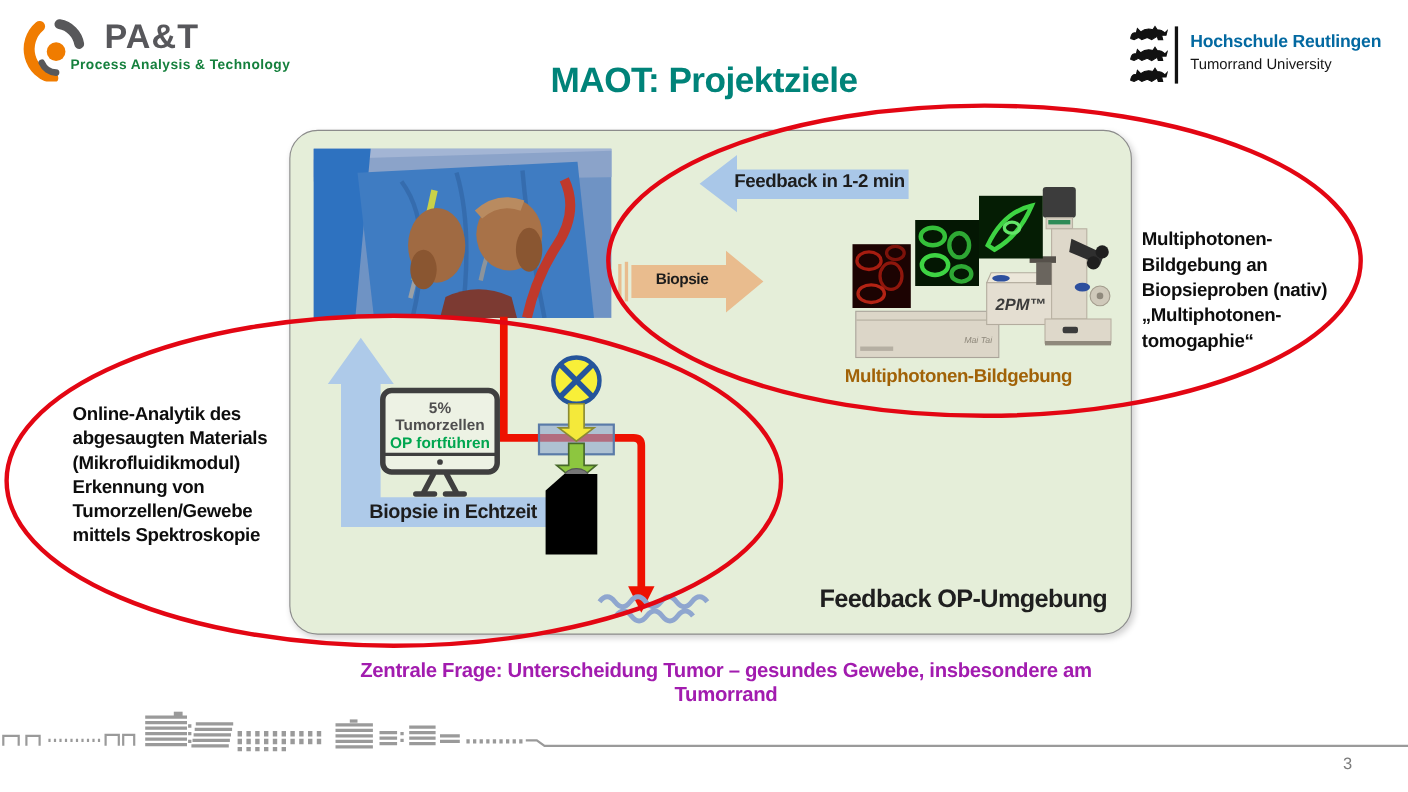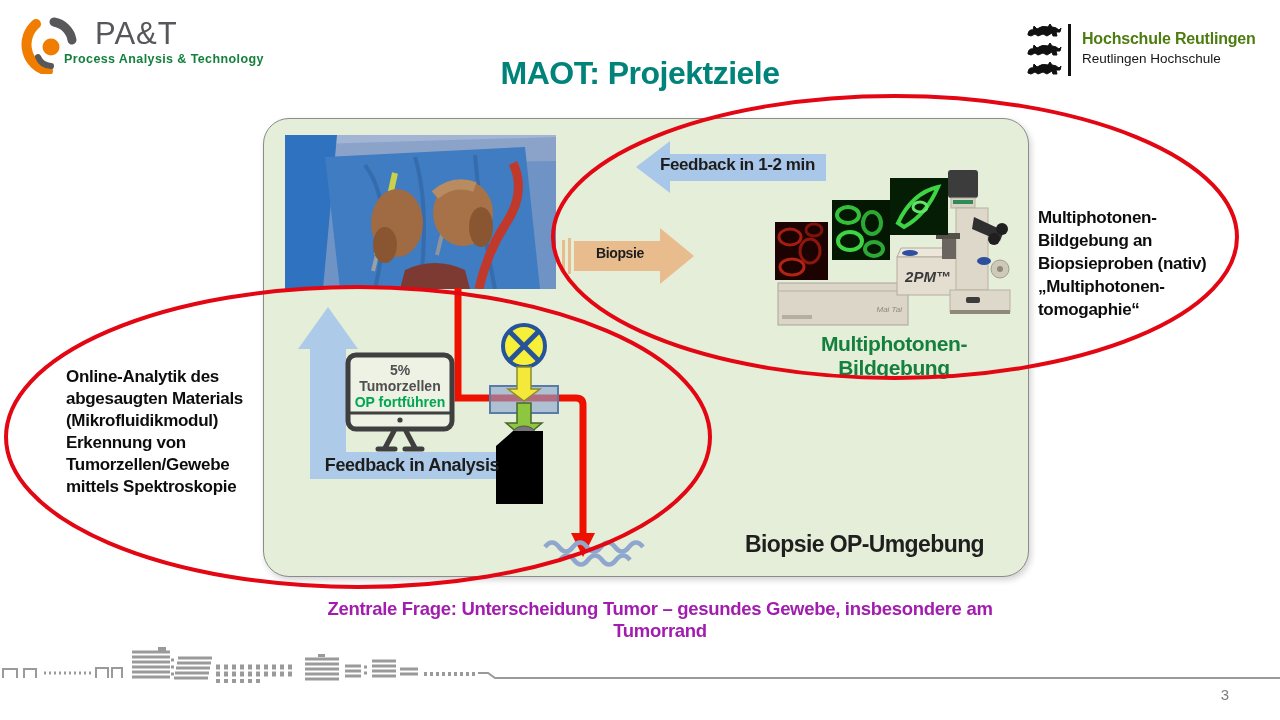--- a/index.html
+++ b/index.html
@@ -3,37 +3,37 @@
 <meta charset="utf-8">
 <style>
   html,body{margin:0;padding:0;}
   body{
     width:1280px;height:720px;position:relative;background:#ffffff;
     font-family:"Liberation Sans","DejaVu Sans",sans-serif;overflow:hidden;
   }
   .abs{position:absolute;}
 
   
-  #pat-name{left:95px;top:16px;font-size:31px;font-weight:normal;color:#57575b;letter-spacing:1px;}
+  #pat-name{left:95px;top:16px;font-size:31px;font-weight:bold;color:#57575b;letter-spacing:1px;}
   #pat-sub{left:64px;top:52px;font-size:12.5px;font-weight:bold;color:#15803d;letter-spacing:.4px;}
   #slide-title{left:0;top:55px;width:1280px;text-align:center;font-size:32px;font-weight:bold;color:#008379;letter-spacing:-0.5px;}
-  #uni-line1{left:1082px;top:30px;font-size:16px;font-weight:bold;color:#4d7c0f;letter-spacing:-0.2px;}
+  #uni-line1{left:1082px;top:30px;font-size:16px;font-weight:bold;color:#0369a1;letter-spacing:-0.2px;}
   #uni-line2{left:1082px;top:51px;font-size:13.5px;color:#161616;}
   #uni-bar{left:1068px;top:24px;width:3px;height:52px;background:#111;}
 
   
   #panel{left:263px;top:118px;width:764px;height:457px;background:#e5eed9;
     border:1.5px solid #8b8b8b;border-radius:26px;box-shadow:2px 3px 6px rgba(0,0,0,.18);}
 
   
   .arrow-label{font-weight:bold;color:#1d1d1d;letter-spacing:-0.4px;}
-  #lbl-feedback-fast{left:660px;top:155px;width:170px;font-size:17px;}
+  #lbl-feedback-fast{left:660px;top:155px;width:170px;text-align:center;font-size:17px;}
   #lbl-biopsie{left:578px;top:245px;width:84px;text-align:center;font-size:14px;}
   #lbl-feedback-rt{left:322px;top:455px;width:180px;text-align:center;font-size:18px;}
-  #lbl-multiphoton{left:768px;top:332px;width:252px;text-align:center;font-size:21px;font-weight:bold;color:#15803d;letter-spacing:-0.4px;}
+  #lbl-multiphoton{left:768px;top:332px;width:252px;font-size:17px;font-weight:bold;color:#a16207;letter-spacing:-0.4px;}
   #lbl-sterile{left:745px;top:531px;width:276px;font-size:23px;font-weight:bold;color:#1f1f1f;letter-spacing:-0.6px;}
 
   
   .note{font-weight:bold;color:#0d0d0d;white-space:pre-line;letter-spacing:-0.3px;}
   #note-left{left:66px;top:366px;width:210px;font-size:17px;line-height:22px;}
   #note-right{left:1038px;top:194px;width:230px;font-size:17px;line-height:23px;margin-top:12px;}
   #central-question{left:295px;top:598px;width:730px;text-align:center;
     font-size:18.5px;font-weight:bold;color:#a21caf;letter-spacing:-0.3px;}
 
   #page-number{left:1210px;top:686px;width:30px;text-align:center;font-size:15px;color:#7c7c7c;}
@@ -56,21 +56,21 @@
 
 <svg class="abs" style="left:1026px;top:22px" width="38" height="56" viewBox="0 0 38 56">
   <g id="lion" fill="#111" stroke="#111" stroke-width="1">
     <path d="M2,12 Q3,7 7,8 L8,4 L11,7 Q16,3 22,5 L24,2 L26,5 Q30,5 33,8 L35,6 L34,10 L30,10 L31,14 L27,14 L26,11 L21,14 L17,12 L12,14 L9,12 L5,14 L2,13 Z"></path>
   </g>
   <use href="#lion" y="19"></use>
   <use href="#lion" y="38"></use>
 </svg>
 <div class="abs" id="uni-bar"></div>
 <div class="abs" id="uni-line1">Hochschule Reutlingen</div>
-<div class="abs" id="uni-line2">Reutlingen Hochschule</div>
+<div class="abs" id="uni-line2">Tumorrand University</div>
 
 <div class="abs" id="panel"></div>
 
 <svg class="abs z2" style="left:285px;top:135px" width="271" height="154" viewBox="0 0 271 154">
   <rect width="271" height="154" fill="#6f93c4"></rect>
   <rect width="271" height="26" fill="#a3b5d4"></rect>
   <path d="M0,10 L271,2 L271,26 L0,30 Z" fill="#8ba3c9"></path>
   <polygon points="0,0 52,0 38,154 0,154" fill="#2e72c0"></polygon>
   <polygon points="40,22 240,12 255,154 55,154" fill="#3f7cc2"></polygon>
   <path d="M80,30 q30,40 10,124 M130,22 q15,50 5,132 M190,20 q5,60 20,134" stroke="#2f62a0" stroke-width="4" fill="none" opacity="0.6"></path>
@@ -135,21 +135,21 @@
     <ellipse cx="104" cy="84" rx="9" ry="7" fill="none" stroke="#2ea834" stroke-width="4"></ellipse>
   </g>
   <g>
     <rect x="120" y="13" width="58" height="57" fill="#051d04"></rect>
     <path d="M128,58 Q142,28 168,22 Q156,50 134,62 Z" fill="none" stroke="#3ed443" stroke-width="4"></path>
     <ellipse cx="150" cy="42" rx="7" ry="5" fill="none" stroke="#63e668" stroke-width="3"></ellipse>
   </g>
 </svg>
 
 <div class="abs z3" id="lbl-multiphoton">Multiphotonen-Bildgebung</div>
-<div class="abs z3" id="lbl-sterile">Biopsie OP-Umgebung</div>
+<div class="abs z3" id="lbl-sterile">Feedback OP-Umgebung</div>
 
 <svg class="abs z5" style="left:0;top:0" width="1280" height="720" viewBox="0 0 1280 720" pointer-events="none">
 
   <polygon points="328,307 358,349 346,349 346,452 540,452 540,479 310,479 310,349 298,349" fill="#aecae9"></polygon>
 
   <polygon points="636,167 670,141 670,154 826,154 826,181 670,181 670,193" fill="#a9c7e8"></polygon>
 
   <g>
     <rect x="562" y="240" width="3" height="32" fill="#e9bc8e"></rect>
     <rect x="568" y="238" width="3" height="36" fill="#e9bc8e"></rect>
@@ -196,21 +196,21 @@
   <line x1="10" y1="64" x2="110" y2="64" stroke="#3f3f3f" stroke-width="3"></line>
   <circle cx="60" cy="71" r="2.6" fill="#3f3f3f"></circle>
   <path d="M54,82 L45,99 M66,82 L75,99 M38,100 L55,100 M65,100 L82,100" stroke="#3f3f3f" stroke-width="5" stroke-linecap="round"></path>
   <text x="60" y="26" text-anchor="middle" font-size="14" font-weight="bold" fill="#4f4f4f">5%</text>
   <text x="60" y="42" text-anchor="middle" font-size="14" font-weight="bold" fill="#4f4f4f">Tumorzellen</text>
   <text x="60" y="58" text-anchor="middle" font-size="14" font-weight="bold" fill="#00a650">OP fortführen</text>
 </svg>
 
 <div class="abs z6 arrow-label" id="lbl-feedback-fast">Feedback in 1-2 min</div>
 <div class="abs z6 arrow-label" id="lbl-biopsie">Biopsie</div>
-<div class="abs z6 arrow-label" id="lbl-feedback-rt">Feedback in Analysis</div>
+<div class="abs z6 arrow-label" id="lbl-feedback-rt">Biopsie in Echtzeit</div>
 
 <div class="abs z10 note" id="note-left">Online-Analytik des
 abgesaugten Materials
 (Mikrofluidikmodul)
 Erkennung von
 Tumorzellen/Gewebe
 mittels Spektroskopie</div>
 <div class="abs z10 note" id="note-right">Multiphotonen-
 Bildgebung an
 Biopsieproben (nativ)

